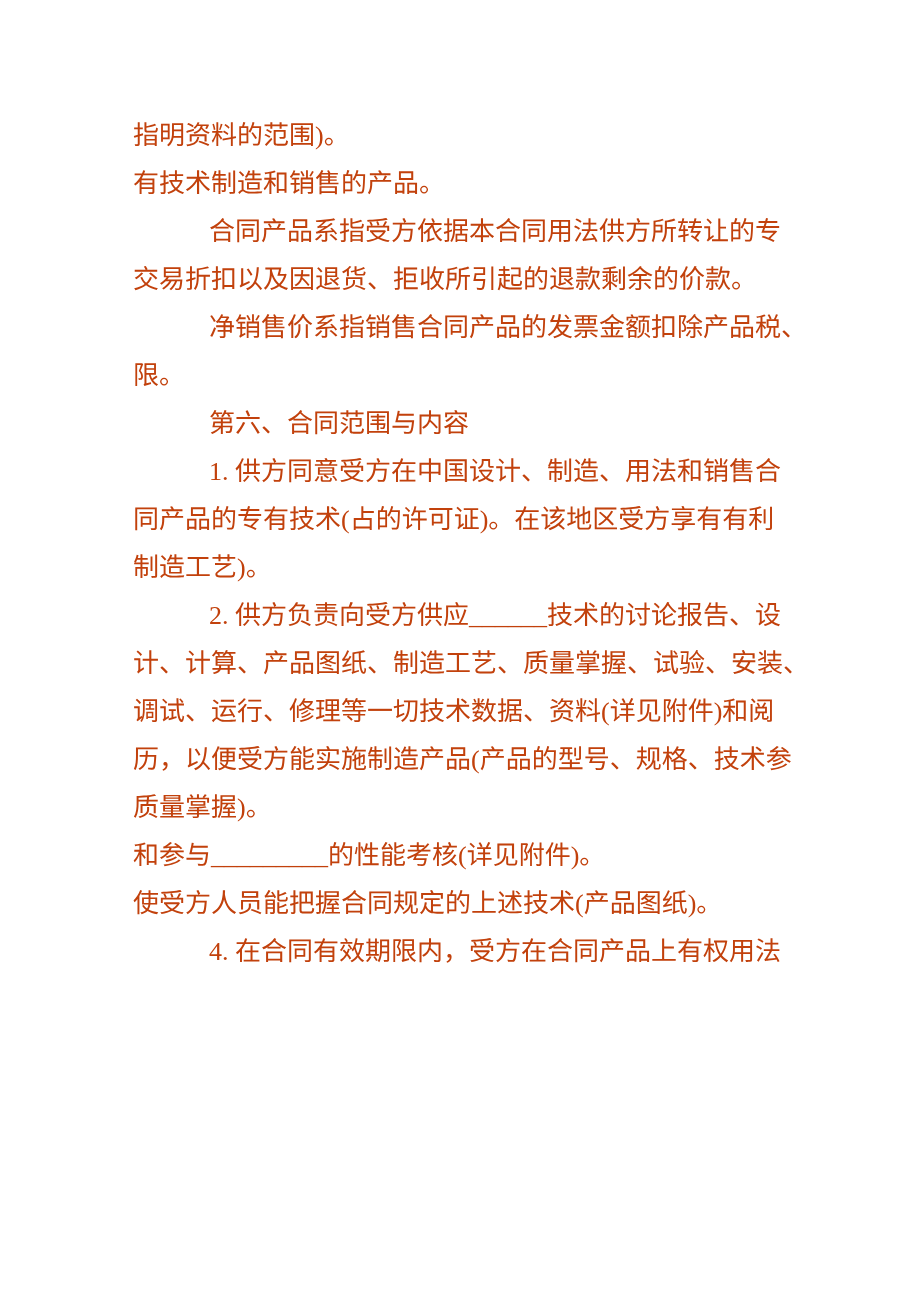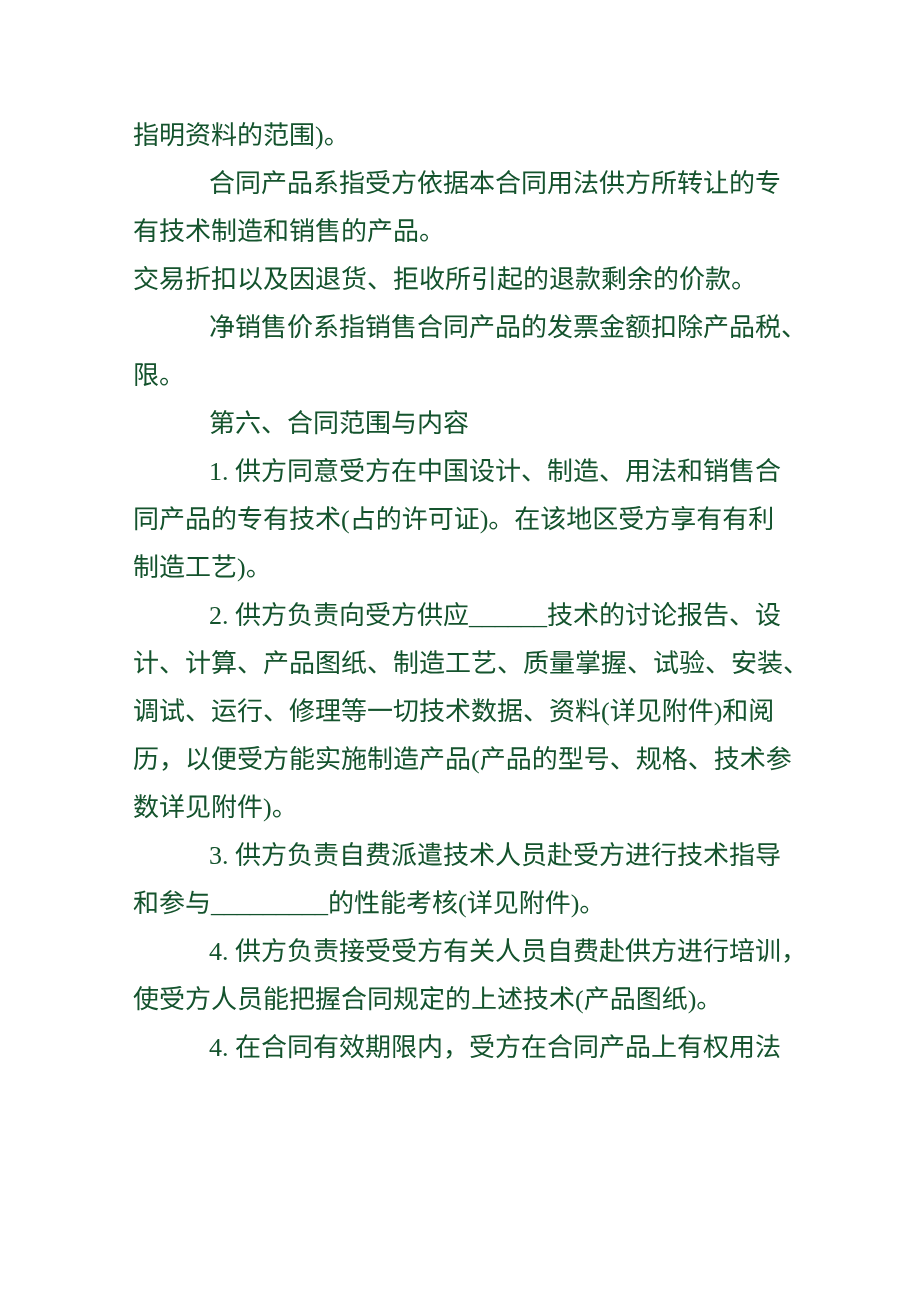--- a/index.html
+++ b/index.html
@@ -23,47 +23,45 @@
     left: 133px;
     top: 112px;
     width: 680px;
   }
   .line {
     font-family: "Liberation Serif", "DejaVu Serif", serif;
     font-weight: 400;
     font-size: 26px;
     line-height: 48px;
     height: 48px;
-    color: #14532d;
+    color: #c2410c;
     white-space: pre;
     letter-spacing: 0px;
   }
   .line.indent {
     padding-left: 76px;
   }
 </style>
 </head>
 <body>
 
 <div class="page">
   <div class="text-block" id="text-block">
       <div class="line">指明资料的范围)。</div>
+      <div class="line">有技术制造和销售的产品。</div>
       <div class="line indent">合同产品系指受方依据本合同用法供方所转让的专</div>
-      <div class="line">有技术制造和销售的产品。</div>
       <div class="line">交易折扣以及因退货、拒收所引起的退款剩余的价款。</div>
       <div class="line indent">净销售价系指销售合同产品的发票金额扣除产品税、</div>
       <div class="line">限。</div>
       <div class="line indent">第六、合同范围与内容</div>
       <div class="line indent">1. 供方同意受方在中国设计、制造、用法和销售合</div>
       <div class="line">同产品的专有技术(占的许可证)。在该地区受方享有有利</div>
       <div class="line">制造工艺)。</div>
       <div class="line indent">2. 供方负责向受方供应______技术的讨论报告、设</div>
       <div class="line">计、计算、产品图纸、制造工艺、质量掌握、试验、安装、</div>
       <div class="line">调试、运行、修理等一切技术数据、资料(详见附件)和阅</div>
       <div class="line">历，以便受方能实施制造产品(产品的型号、规格、技术参</div>
-      <div class="line">数详见附件)。</div>
-      <div class="line indent">3. 供方负责自费派遣技术人员赴受方进行技术指导</div>
+      <div class="line">质量掌握)。</div>
       <div class="line">和参与_________的性能考核(详见附件)。</div>
-      <div class="line indent">4. 供方负责接受受方有关人员自费赴供方进行培训，</div>
       <div class="line">使受方人员能把握合同规定的上述技术(产品图纸)。</div>
       <div class="line indent">4. 在合同有效期限内，受方在合同产品上有权用法</div>
     </div>
 </div>
 
 </body></html>

